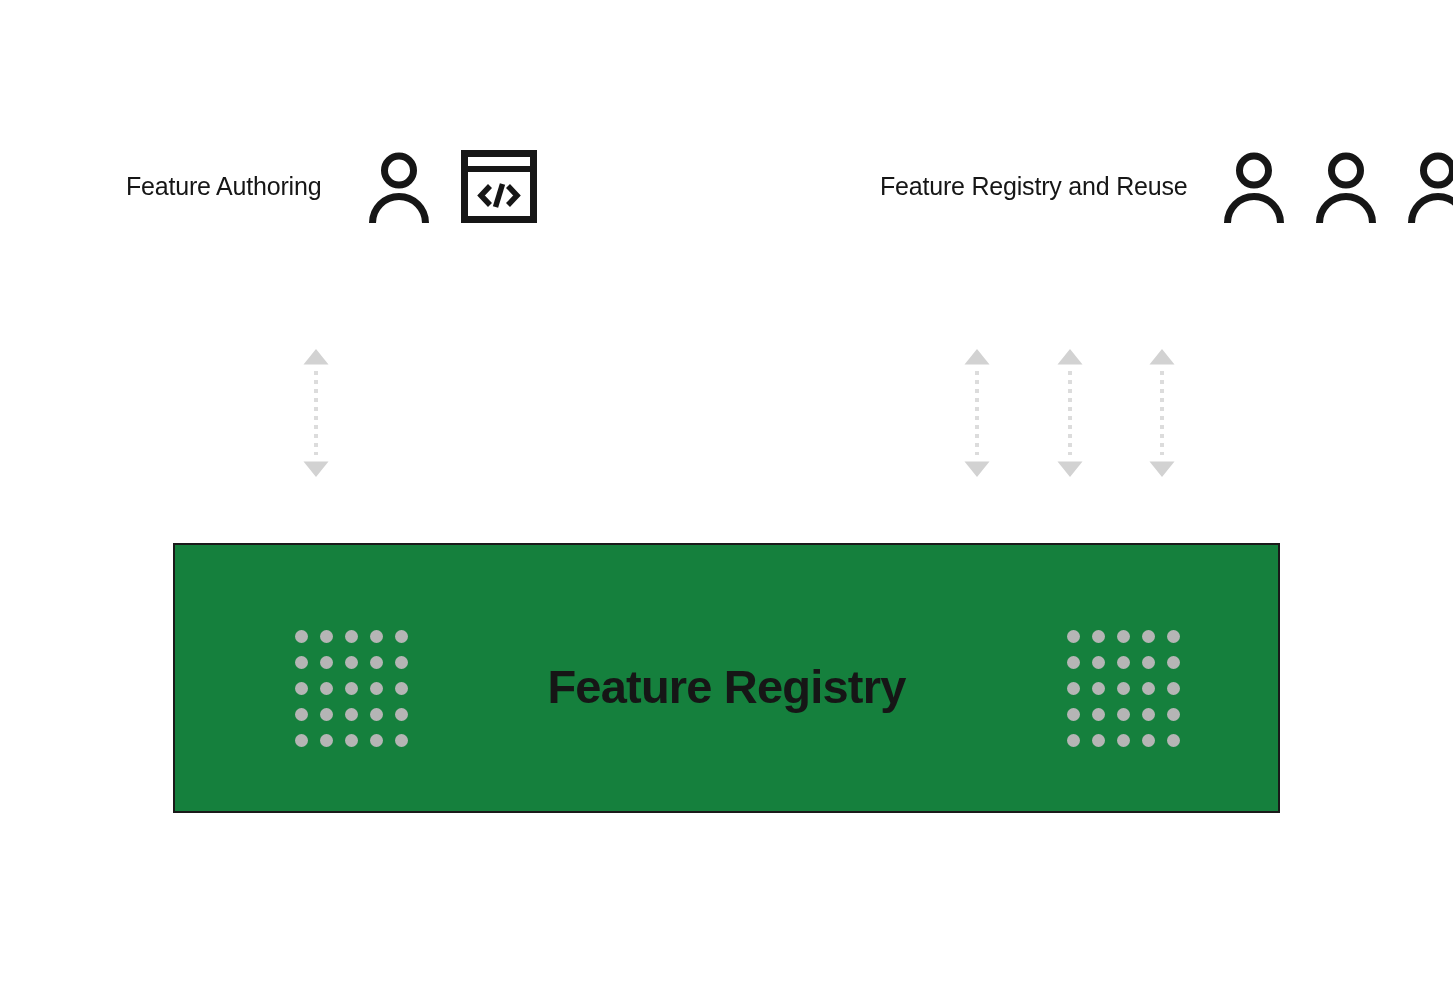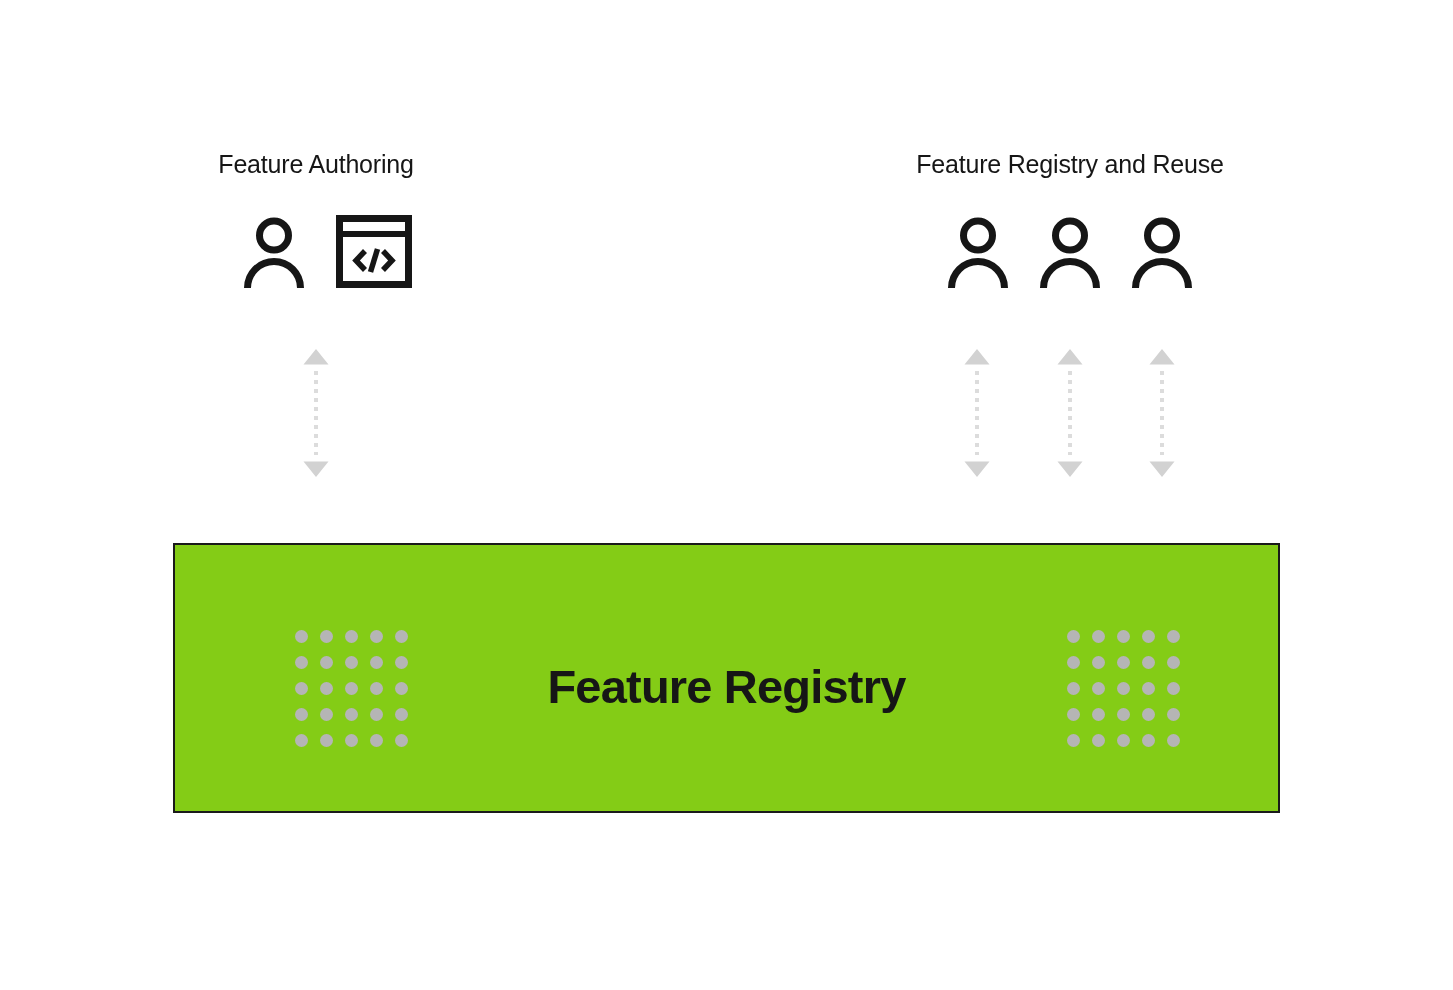--- a/index.html
+++ b/index.html
@@ -7,21 +7,21 @@
     width: 1453px; height: 990px;
     background: var(--background, #ffffff);
     font-family: "Liberation Sans", sans-serif;
     overflow: hidden;
   }
   .canvas { position: absolute; top: 0; left: 0; width: 1453px; height: 990px; }
 
   
   .group {
     position: absolute; top: 150px; width: 380px;
-    display: flex; flex-direction: column; align-items: center; gap: 36px;
+    display: flex; align-items: center; gap: 36px;
   }
   .group-authoring { left: 126px; }
   .group-discovery { left: 880px; }
   .group-label {
     font-size: 25px; font-weight: 500; letter-spacing: -0.2px;
     color: var(--ink, #161616); white-space: nowrap;
   }
   .icons-row { display: flex; align-items: flex-end; }
   .group-authoring .icons-row { gap: 32px; position: relative; left: 12px; }
   .group-discovery .icons-row { gap: 30px; }
@@ -34,21 +34,21 @@
   .arrow polygon { fill: var(--arrow-head, #d2d2d2); }
   .arrow line { stroke: var(--arrow-line, #dcdcdc); }
   .arrow-authoring   { left: 302px; }
   .arrow-discovery-1 { left: 963px; }
   .arrow-discovery-2 { left: 1056px; }
   .arrow-discovery-3 { left: 1148px; }
 
   
   .registry-box {
     position: absolute; left: 173px; top: 543px; width: 1107px; height: 270px;
-    border: 2px solid var(--box-border, #1a1a1a); background: #84cc16;
+    border: 2px solid var(--box-border, #1a1a1a); background: #15803d;
     display: flex; align-items: center; justify-content: center;
   }
   .registry-title {
     font-size: 47px; font-weight: 700; letter-spacing: -0.8px;
     color: var(--ink, #161616); margin-top: 16px; white-space: nowrap;
   }
   .dot-grid {
     position: absolute; top: 85px; display: grid; gap: 13px 12px;
   }
   .dot-grid-left  { left: 120px; }

